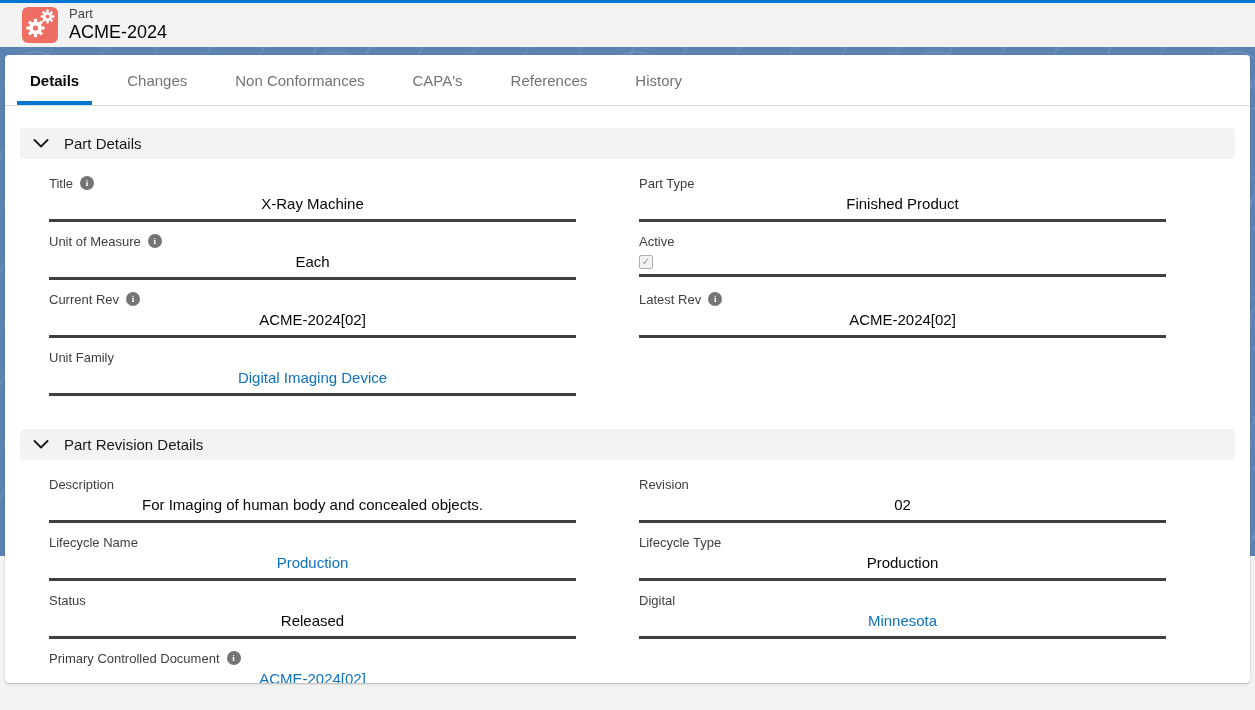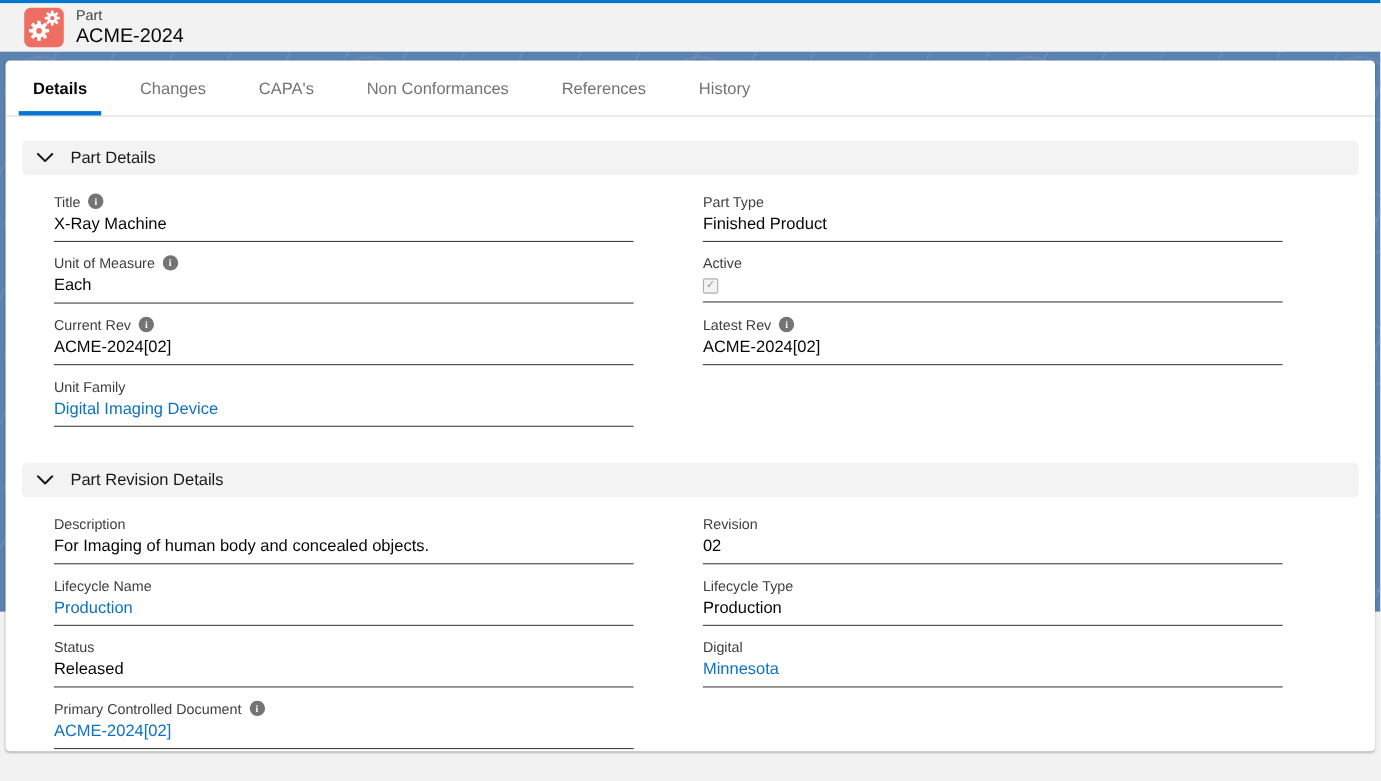--- a/index.html
+++ b/index.html
@@ -30,27 +30,27 @@
     border-bottom:4px solid transparent; cursor:pointer; white-space:nowrap; }
   .tab.active { color:#080707; font-weight:700; border-bottom-color:var(--brand,#0176d3); }
 
   .section-header { margin:22px 15px 0; height:31px; background:#f3f3f3; border-radius:4px;
     display:flex; align-items:center; padding-left:13px; cursor:pointer; }
   .chevron { display:flex; margin-right:15px; }
   .section-title { font-size:15px; color:#181818; }
 
   .fields-grid { display:grid; grid-template-columns:527px 527px; column-gap:63px;
     padding:16px 84px 0 44px; }
-  .field { margin-bottom:11px; }
+  .field { margin-bottom:11px;text-align:center; }
   .field-label { display:flex; align-items:center; gap:7px; font-size:13px; color:#3e3e3c; height:16px; }
   .info-icon { width:14px; height:14px; border-radius:50%; background:#747474; color:#fff;
     font-size:9px; font-weight:700; font-family:"Liberation Serif", serif;
     display:flex; align-items:center; justify-content:center; cursor:pointer; }
   .field-value { font-size:15px; color:#080707; padding:3px 0 5px;
-    border-bottom:1px solid #404040; min-height:28px; line-height:20px; }
+    border-bottom:3px solid #404040; min-height:28px; line-height:20px; }
   .field-value.link { color:var(--link,#0e72c4); cursor:pointer; }
   .checkbox { width:14px; height:14px; border:1px solid #b0adab; border-radius:2px; background:#f2f2f2;
     display:flex; align-items:center; justify-content:center; font-size:10px; color:#96948f;
     margin-top:3px; }
 </style>
 </head>
 <body>
 
 <div class="top-line"></div>
 
@@ -124,22 +124,22 @@
     <div class="record-title">ACME-2024</div>
   </div>
 </div>
 
 <div class="stage">
   <div class="card">
 
     <div class="tabs">
       <div class="tab active">Details</div>
       <div class="tab">Changes</div>
+      <div class="tab">Non Conformances</div>
       <div class="tab">CAPA's</div>
-      <div class="tab">Non Conformances</div>
       <div class="tab">References</div>
       <div class="tab">History</div>
     </div>
 
     <div class="section-header">
       <span class="chevron">
         <svg width="16" height="9" viewBox="0 0 16 9">
             <polyline points="1.5,1 8,7.5 14.5,1" fill="none" stroke="#181818" stroke-width="1.8" stroke-linecap="round" stroke-linejoin="round"></polyline>
           </svg>
       </span>

